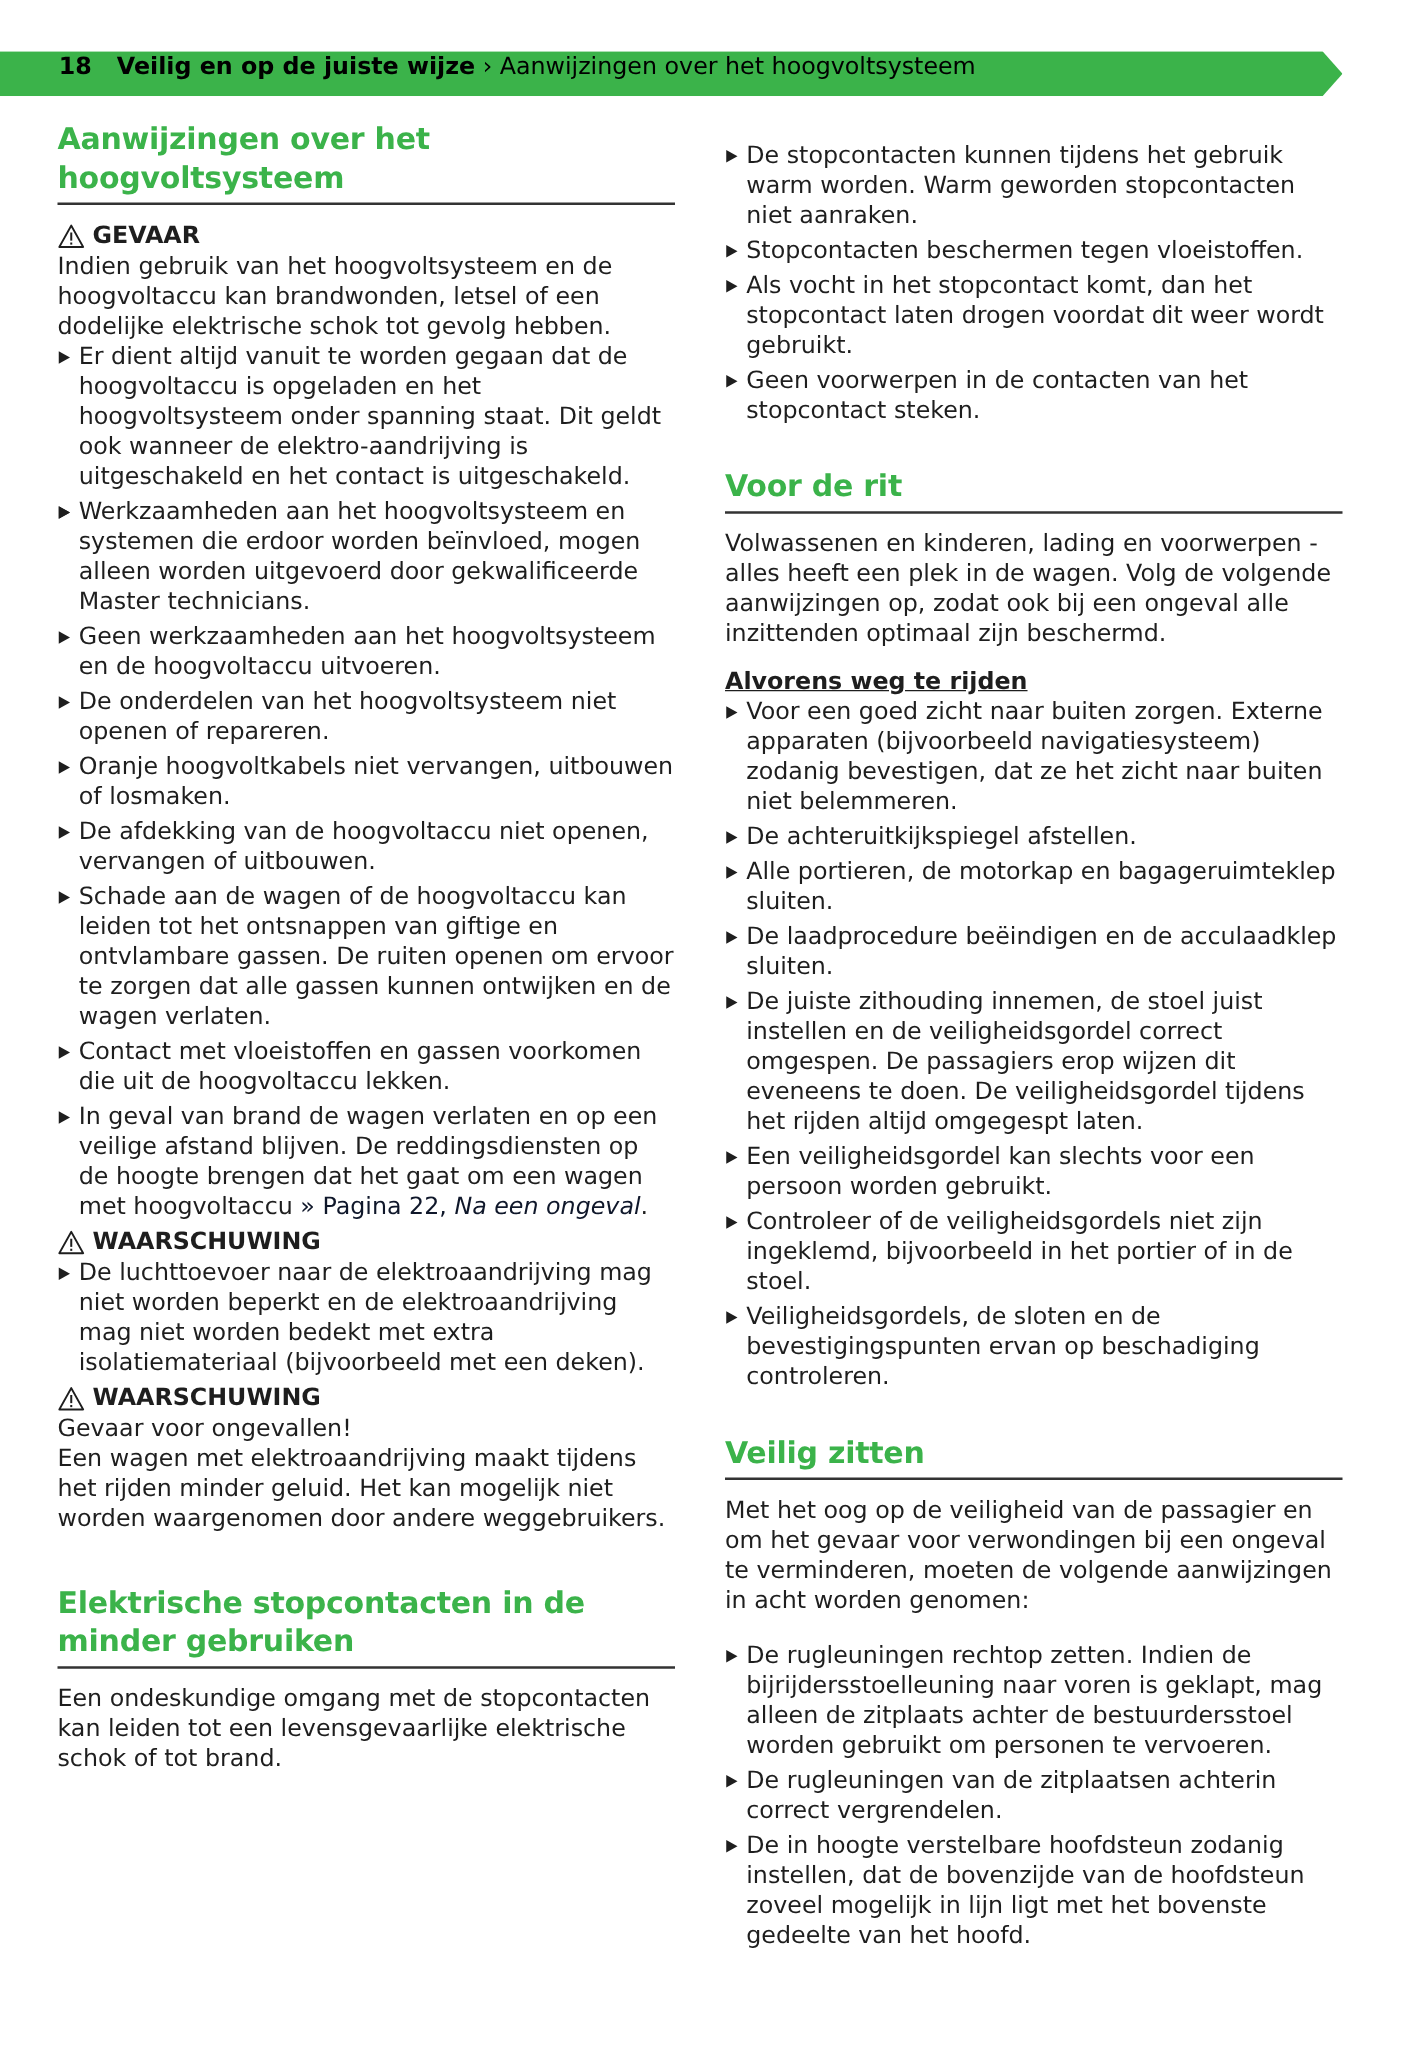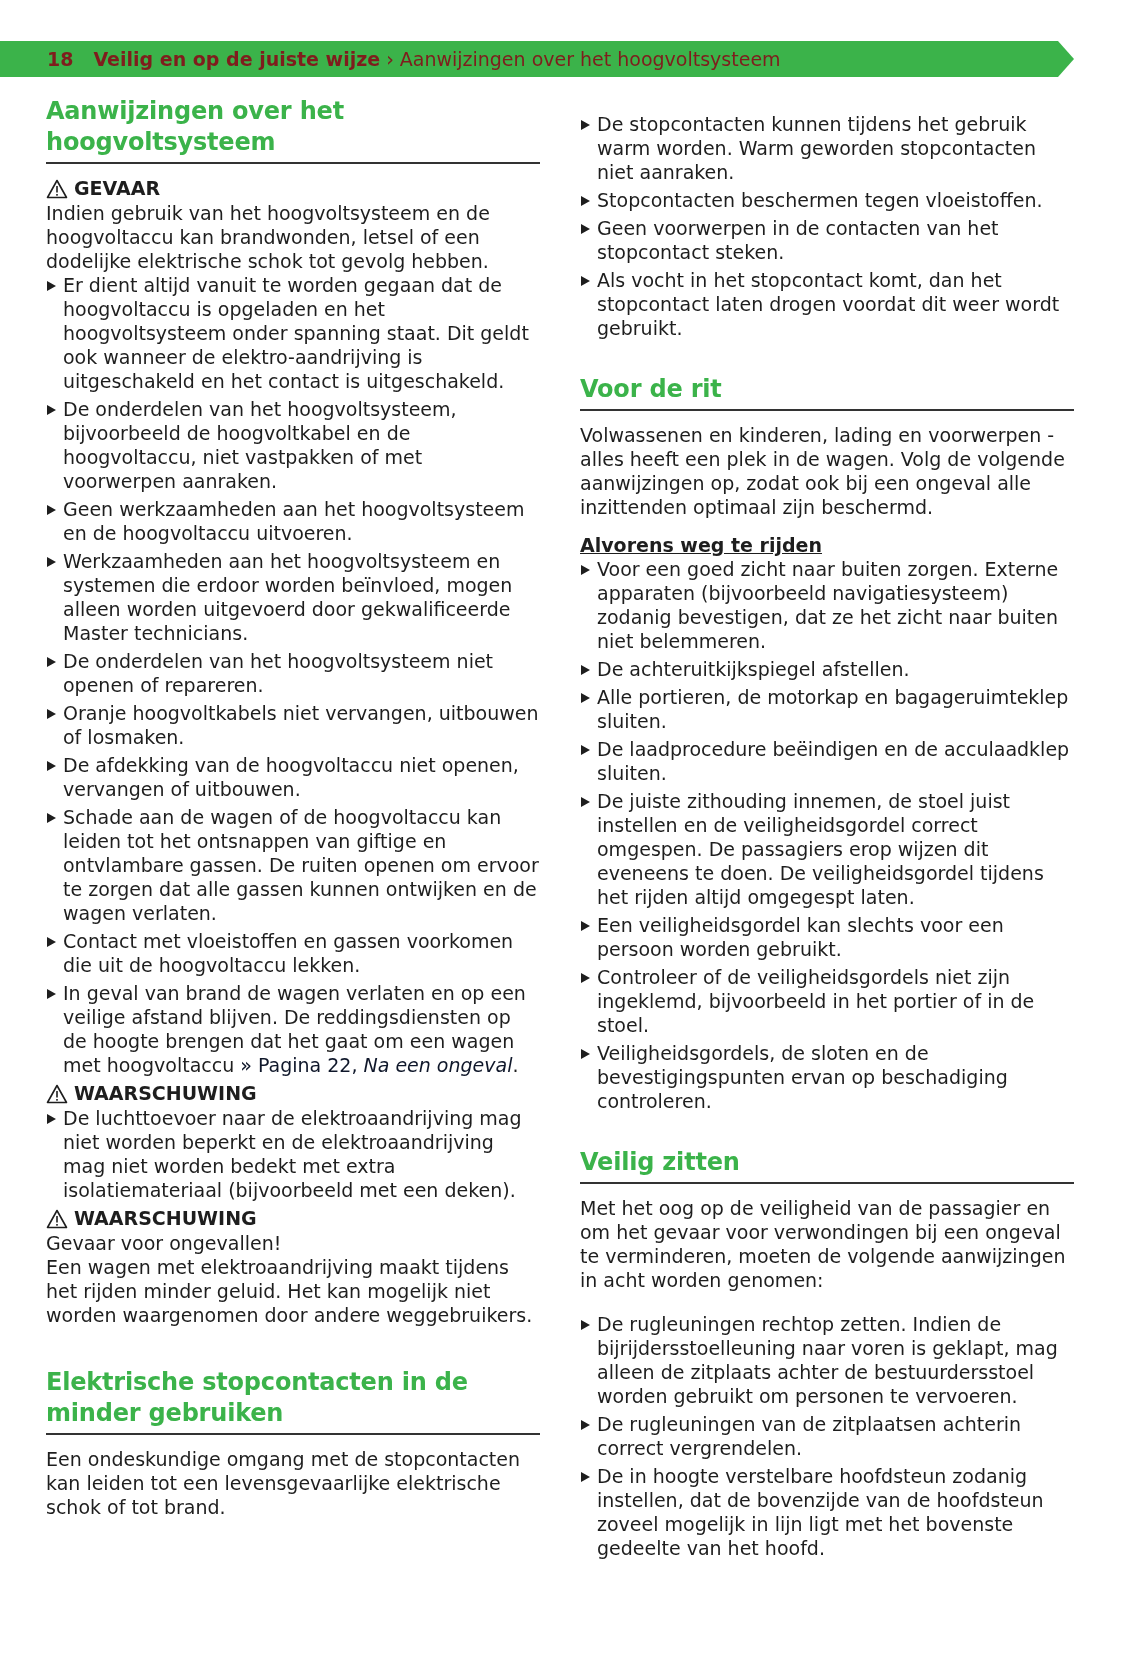--- a/index.html
+++ b/index.html
@@ -11,22 +11,22 @@
     font-size: 19px;
     line-height: 24px;
     overflow: hidden;
   }
   .header-bar {
     position: absolute;
     left: 0; top: 41px;
     width: 1074px; height: 36px;
     background: #3bb34a;
     clip-path: polygon(0 0, 1058px 0, 1074px 50%, 1058px 100%, 0 100%);
-    color: #7f1d1d;
-    display: flex; align-items: center;
+    color: #000000;
+    display: flex; align-items: flex-start;
     padding-left: 47px;
     font-size: 19px;
     white-space: nowrap;
   }
   .header-bar .page-num { font-weight: bold; margin-right: 20px; }
   .header-bar .crumb-strong { font-weight: bold; }
   .header-bar .crumb-sep { margin: 0 6px; }
   .col {
     position: absolute;
     top: 96px;
@@ -101,23 +101,23 @@
       <svg class="warn-icon" viewBox="0 0 22 20">
         <path d="M11 1.5 L20.5 18.5 L1.5 18.5 Z" fill="none" stroke="#1e1e1e" stroke-width="1.6" stroke-linejoin="round"></path>
         <rect x="10.2" y="7" width="1.6" height="6.5" fill="#1e1e1e"></rect>
         <rect x="10.2" y="15" width="1.6" height="1.7" fill="#1e1e1e"></rect>
       </svg>
       <span>GEVAAR</span>
     </div>
     <p class="body-text">Indien gebruik van het hoogvoltsysteem en de hoogvoltaccu kan brandwonden, letsel of een dodelijke elektrische schok tot gevolg hebben.</p>
     <ul class="bullets">
       <li><span class="tri"></span><span>Er dient altijd vanuit te worden gegaan dat de hoogvoltaccu is opgeladen en het hoogvoltsysteem onder spanning staat. Dit geldt ook wanneer de elektro-aandrijving is uitgeschakeld en het contact is uitgeschakeld.</span></li>
-      <li><span class="tri"></span><span>De onderdelen van het hoogvoltsysteem, bijvoorbeeld de hoogvoltkabel en de hoogvoltaccu, niet vastpakken of met voorwerpen aanraken.</span></li>
+      <li><span class="tri"></span></li>
+      <li><span class="tri"></span><span>Werkzaamheden aan het hoogvoltsysteem en systemen die erdoor worden beïnvloed, mogen alleen worden uitgevoerd door gekwalificeerde Master technicians.</span></li>
       <li><span class="tri"></span><span>Geen werkzaamheden aan het hoogvoltsysteem en de hoogvoltaccu uitvoeren.</span></li>
-      <li><span class="tri"></span><span>Werkzaamheden aan het hoogvoltsysteem en systemen die erdoor worden beïnvloed, mogen alleen worden uitgevoerd door gekwalificeerde Master technicians.</span></li>
       <li><span class="tri"></span><span>De onderdelen van het hoogvoltsysteem niet openen of repareren.</span></li>
       <li><span class="tri"></span><span>Oranje hoogvoltkabels niet vervangen, uitbouwen of losmaken.</span></li>
       <li><span class="tri"></span><span>De afdekking van de hoogvoltaccu niet openen, vervangen of uitbouwen.</span></li>
       <li><span class="tri"></span><span>Schade aan de wagen of de hoogvoltaccu kan leiden tot het ontsnappen van giftige en ontvlambare gassen. De ruiten openen om ervoor te zorgen dat alle gassen kunnen ontwijken en de wagen verlaten.</span></li>
       <li><span class="tri"></span><span>Contact met vloeistoffen en gassen voorkomen die uit de hoogvoltaccu lekken.</span></li>
       <li><span class="tri"></span><span>In geval van brand de wagen verlaten en op een veilige afstand blijven. De reddingsdiensten op de hoogte brengen dat het gaat om een wagen met hoogvoltaccu </span><a class="link-green"><span>» Pagina 22, </span><em>Na een ongeval</em></a><span>.</span></li>
     </ul>
   </div>
 
   <div>
@@ -149,22 +149,22 @@
 
   <div class="gap-l"></div>
   <h2 class="section-title">Elektrische stopcontacten in de minder gebruiken</h2>
   <p class="body-text">Een ondeskundige omgang met de stopcontacten kan leiden tot een levensgevaarlijke elektrische schok of tot brand.</p>
 </div>
 
 <div class="col right">
   <ul class="bullets">
     <li><span class="tri"></span><span>De stopcontacten kunnen tijdens het gebruik warm worden. Warm geworden stopcontacten niet aanraken.</span></li>
     <li><span class="tri"></span><span>Stopcontacten beschermen tegen vloeistoffen.</span></li>
+    <li><span class="tri"></span><span>Als vocht in het stopcontact komt, dan het stopcontact laten drogen voordat dit weer wordt gebruikt.</span></li>
     <li><span class="tri"></span><span>Geen voorwerpen in de contacten van het stopcontact steken.</span></li>
-    <li><span class="tri"></span><span>Als vocht in het stopcontact komt, dan het stopcontact laten drogen voordat dit weer wordt gebruikt.</span></li>
   </ul>
 
   <div class="gap-m"></div>
   <h2 class="section-title">Voor de rit</h2>
   <p class="body-text">Volwassenen en kinderen, lading en voorwerpen - alles heeft een plek in de wagen. Volg de volgende aanwijzingen op, zodat ook bij een ongeval alle inzittenden optimaal zijn beschermd.</p>
   <h3 class="sub-title">Alvorens weg te rijden</h3>
   <ul class="bullets">
     <li><span class="tri"></span><span>Voor een goed zicht naar buiten zorgen. Externe apparaten (bijvoorbeeld navigatiesysteem) zodanig bevestigen, dat ze het zicht naar buiten niet belemmeren.</span></li>
     <li><span class="tri"></span><span>De achteruitkijkspiegel afstellen.</span></li>
     <li><span class="tri"></span><span>Alle portieren, de motorkap en bagageruimteklep sluiten.</span></li>

